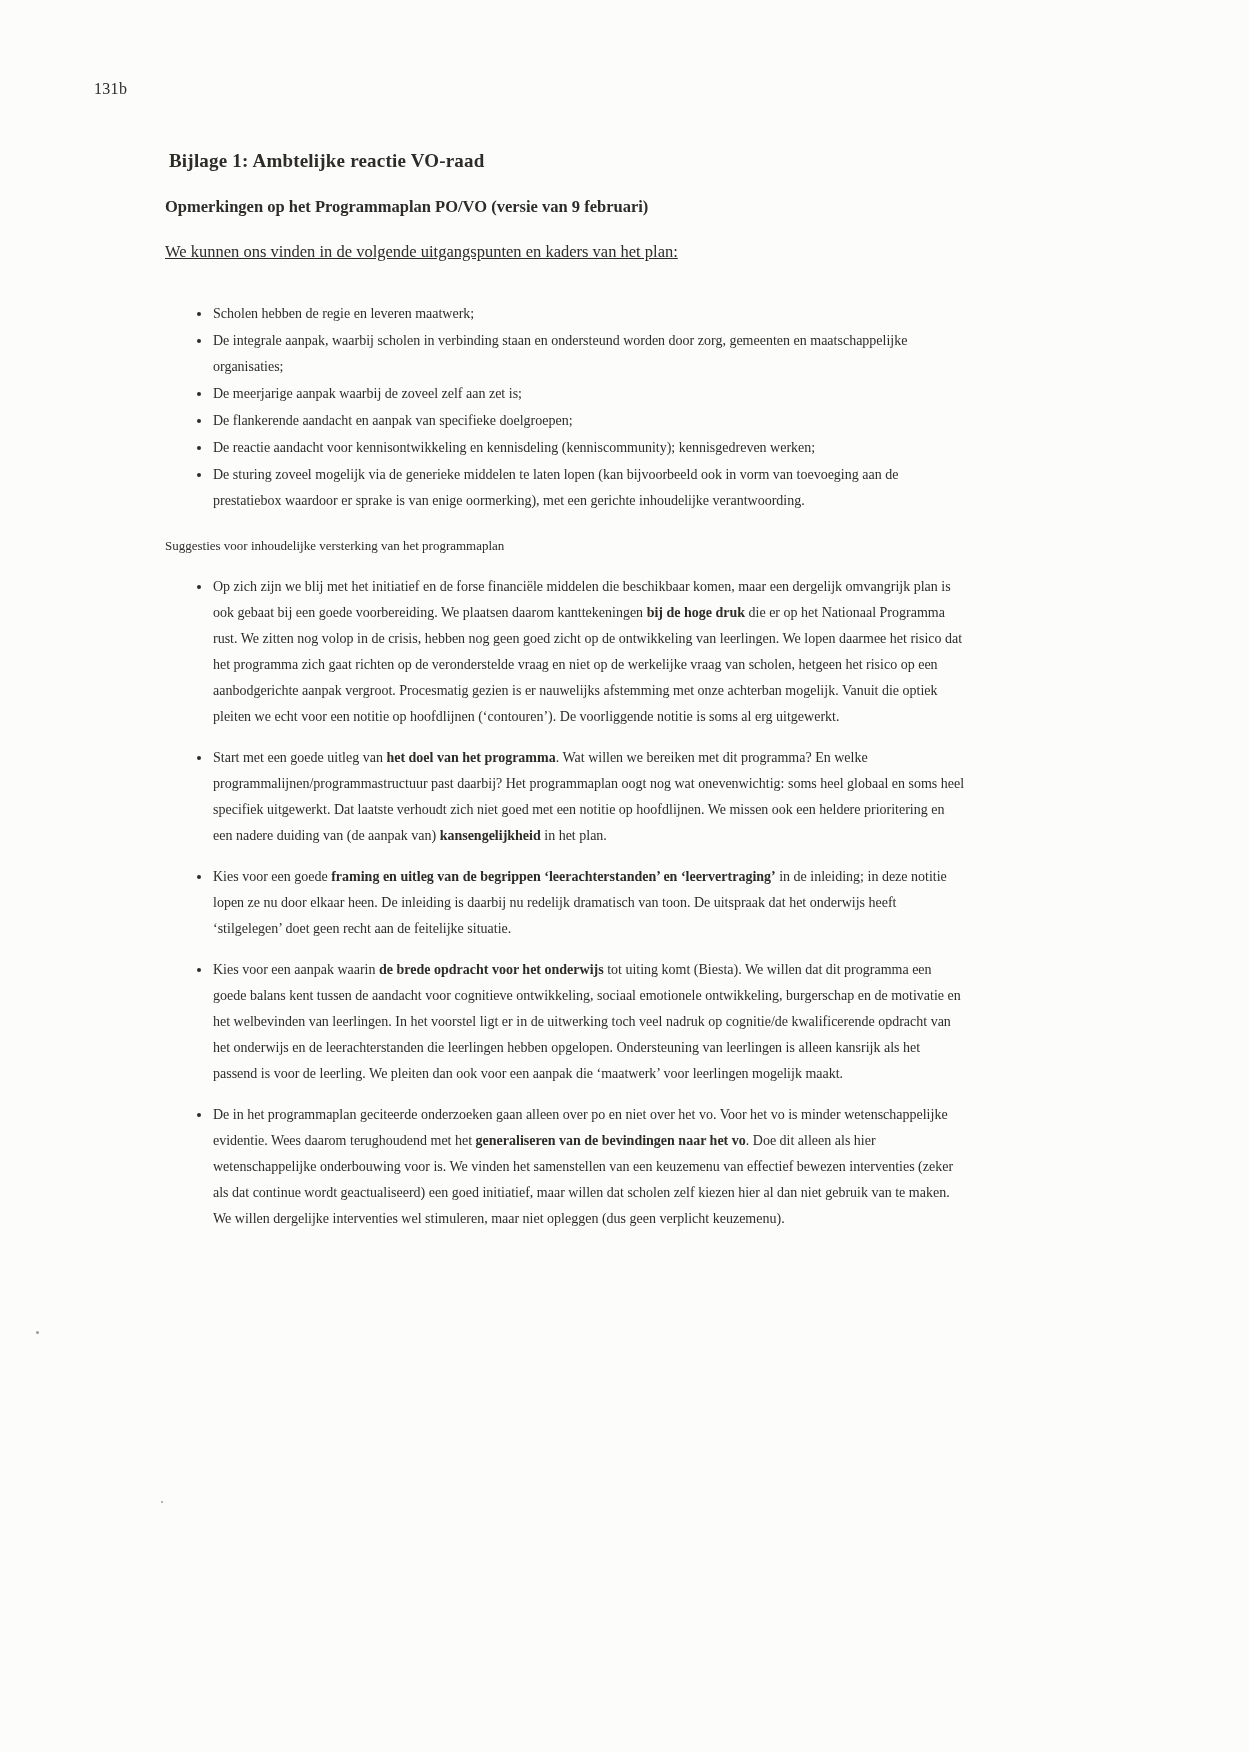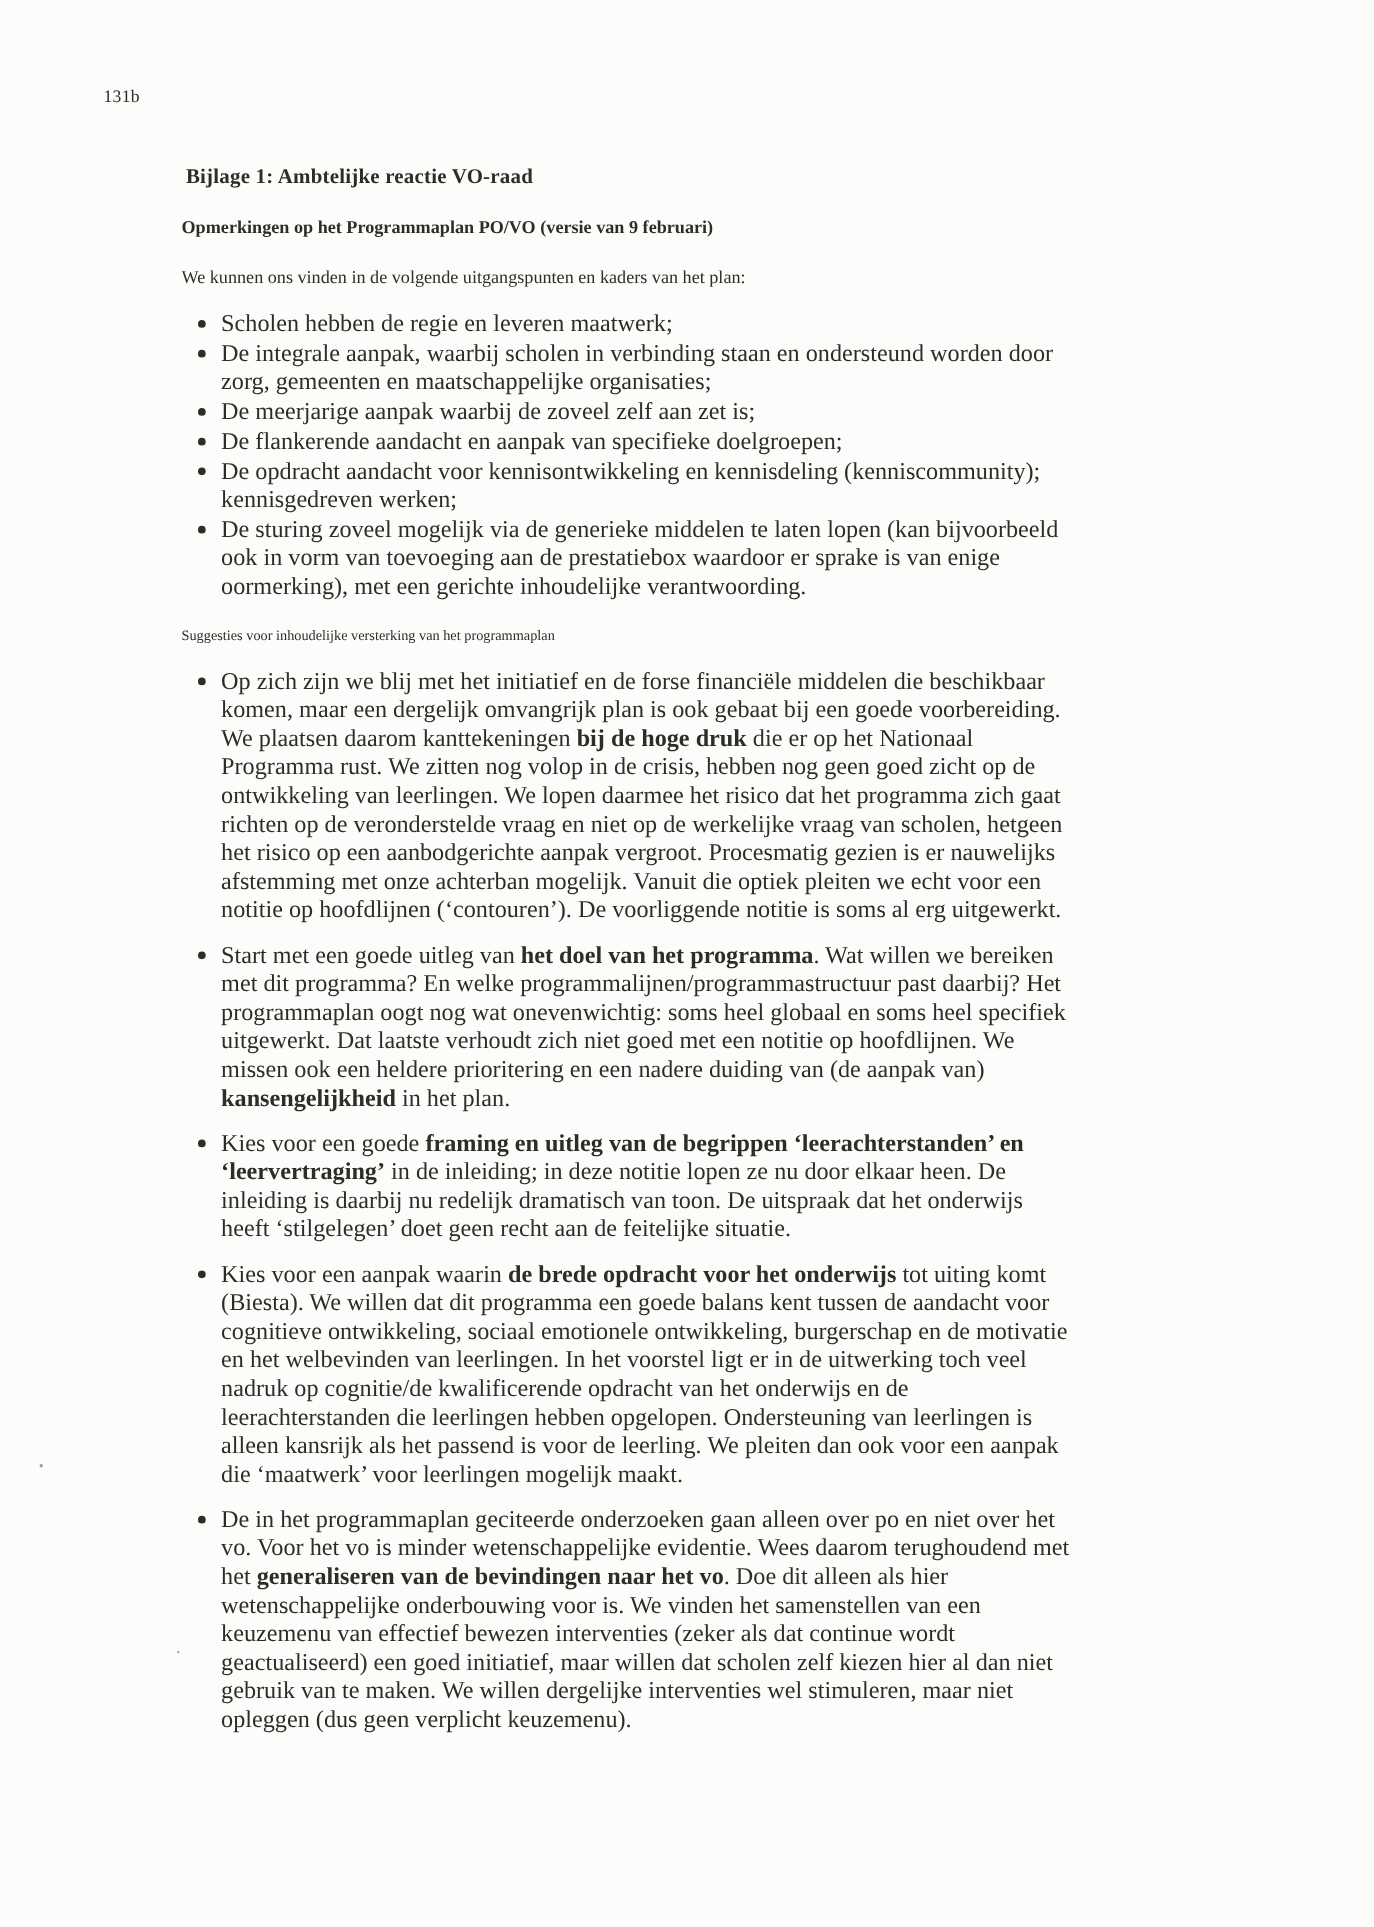--- a/index.html
+++ b/index.html
@@ -34,27 +34,28 @@
     margin: 0 0 25px 4px;
     letter-spacing: 0.2px;
   }
   h2.doc-subtitle {
     font-size: 16.5px;
     font-weight: bold;
     margin: 0 0 22px 0;
   }
   p.intro {
     font-size: 16.5px;
-    margin: 0 0 16px 0;
+    margin: 0 0 36px 0;
     line-height: 26px;
+    text-decoration: underline;
   }
   ul.doc-list {
-    margin: 4px;
+    margin: 16px;
     padding: 0 0 0 31px;
-    font-size: 22px;
+    font-size: 14px;
     line-height: 26px;
     list-style: disc outside;
   }
   ul.doc-list li {
     padding-left: 1px;
   }
   ul.tight li {
     margin: 0 0 1px 0;
   }
   ul.spaced li {
@@ -82,21 +83,21 @@
 <div class="content">
   <h1 class="doc-title">Bijlage 1: Ambtelijke reactie VO-raad</h1>
   <h2 class="doc-subtitle">Opmerkingen op het Programmaplan PO/VO (versie van 9 februari)</h2>
   <p class="intro">We kunnen ons vinden in de volgende uitgangspunten en kaders van het plan:</p>
 
   <ul class="doc-list tight">
       <li><span>Scholen hebben de regie en leveren maatwerk;</span></li>
       <li><span>De integrale aanpak, waarbij scholen in verbinding staan en ondersteund worden door zorg, gemeenten en maatschappelijke organisaties;</span></li>
       <li><span>De meerjarige aanpak waarbij de zoveel zelf aan zet is;</span></li>
       <li><span>De flankerende aandacht en aanpak van specifieke doelgroepen;</span></li>
-      <li><span>De opdracht aandacht voor kennisontwikkeling en kennisdeling (kenniscommunity); kennisgedreven werken;</span></li>
+      <li><span>De reactie aandacht voor kennisontwikkeling en kennisdeling (kenniscommunity); kennisgedreven werken;</span></li>
       <li><span>De sturing zoveel mogelijk via de generieke middelen te laten lopen (kan bijvoorbeeld ook in vorm van toevoeging aan de prestatiebox waardoor er sprake is van enige oormerking), met een gerichte inhoudelijke verantwoording.</span></li>
     </ul>
 
   <h3 class="section-heading">Suggesties voor inhoudelijke versterking van het programmaplan</h3>
 
   <ul class="doc-list spaced">
       <li><span>Op zich zijn we blij met het initiatief en de forse financiële middelen die beschikbaar komen, maar een dergelijk omvangrijk plan is ook gebaat bij een goede voorbereiding. We plaatsen daarom kanttekeningen </span><b>bij de hoge druk</b><span> die er op het Nationaal Programma rust. We zitten nog volop in de crisis, hebben nog geen goed zicht op de ontwikkeling van leerlingen. We lopen daarmee het risico dat het programma zich gaat richten op de veronderstelde vraag en niet op de werkelijke vraag van scholen, hetgeen het risico op een aanbodgerichte aanpak vergroot. Procesmatig gezien is er nauwelijks afstemming met onze achterban mogelijk. Vanuit die optiek pleiten we echt voor een notitie op hoofdlijnen (‘contouren’). De voorliggende notitie is soms al erg uitgewerkt.</span></li>
       <li><span>Start met een goede uitleg van </span><b>het doel van het programma</b><span>. Wat willen we bereiken met dit programma? En welke programmalijnen/programmastructuur past daarbij? Het programmaplan oogt nog wat onevenwichtig: soms heel globaal en soms heel specifiek uitgewerkt. Dat laatste verhoudt zich niet goed met een notitie op hoofdlijnen. We missen ook een heldere prioritering en een nadere duiding van (de aanpak van) </span><b>kansengelijkheid</b><span> in het plan.</span></li>
       <li><span>Kies voor een goede </span><b>framing en uitleg van de begrippen ‘leerachterstanden’ en ‘leervertraging’</b><span> in de inleiding; in deze notitie lopen ze nu door elkaar heen. De inleiding is daarbij nu redelijk dramatisch van toon. De uitspraak dat het onderwijs heeft ‘stilgelegen’ doet geen recht aan de feitelijke situatie.</span></li>
       <li><span>Kies voor een aanpak waarin </span><b>de brede opdracht voor het onderwijs</b><span> tot uiting komt (Biesta). We willen dat dit programma een goede balans kent tussen de aandacht voor cognitieve ontwikkeling, sociaal emotionele ontwikkeling, burgerschap en de motivatie en het welbevinden van leerlingen.  In het voorstel ligt er in de uitwerking toch veel nadruk op cognitie/de kwalificerende opdracht van het onderwijs en de leerachterstanden die leerlingen hebben opgelopen. Ondersteuning van leerlingen is alleen kansrijk als het passend is voor de leerling. We pleiten dan ook voor een aanpak die ‘maatwerk’ voor leerlingen mogelijk maakt.</span></li>

